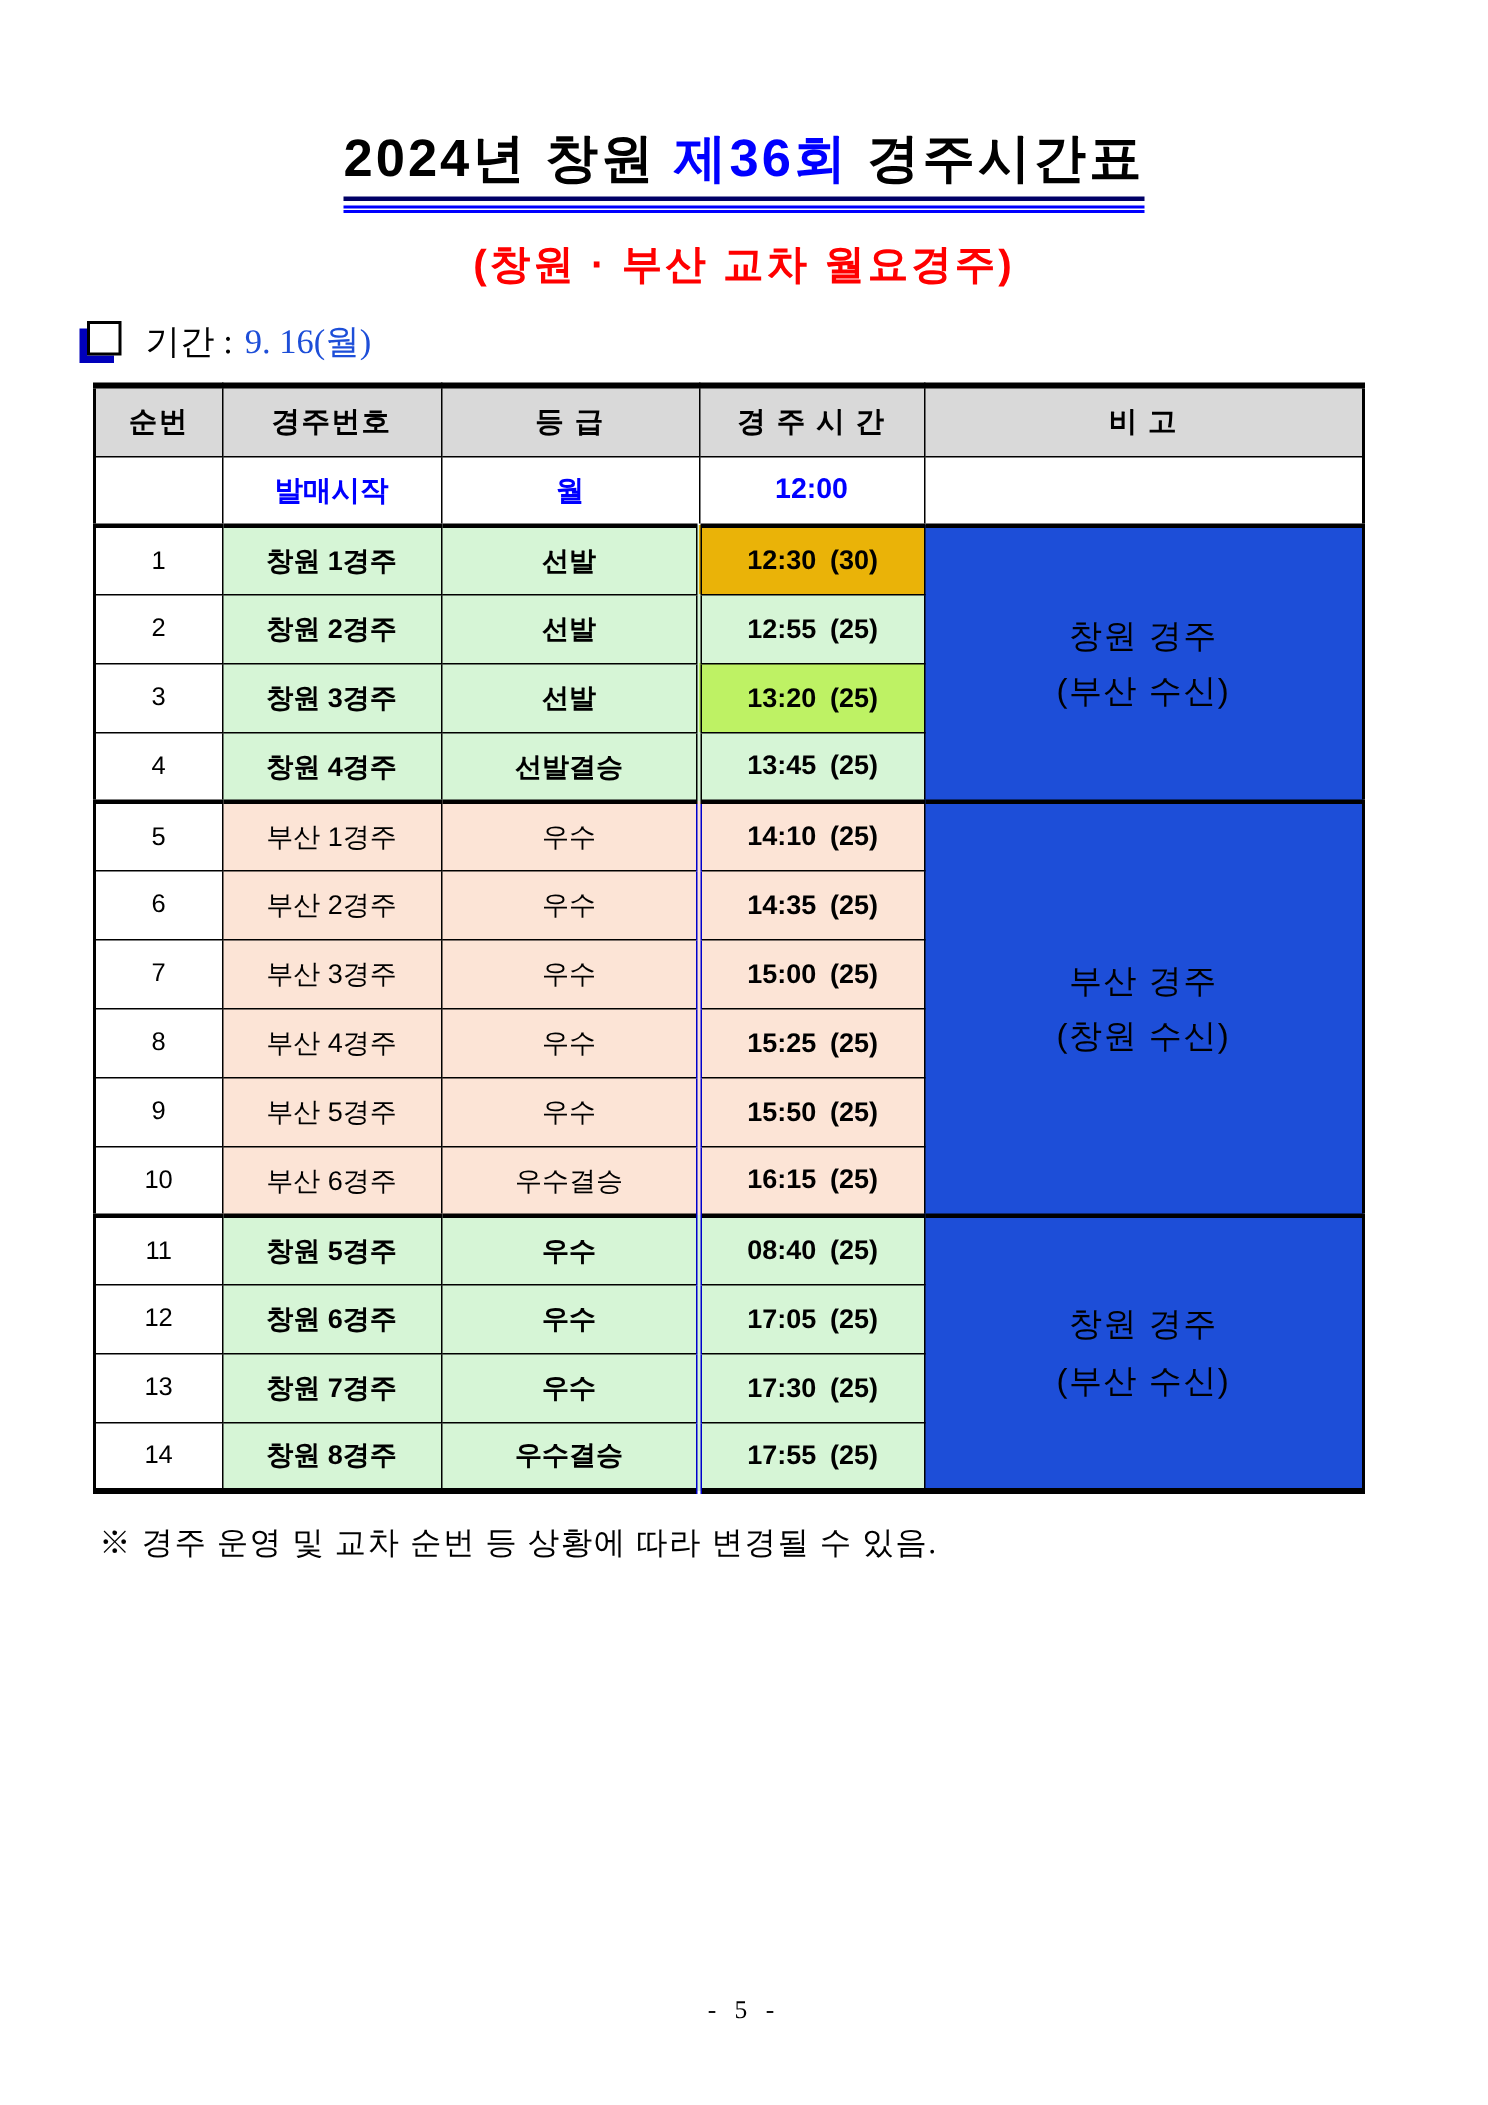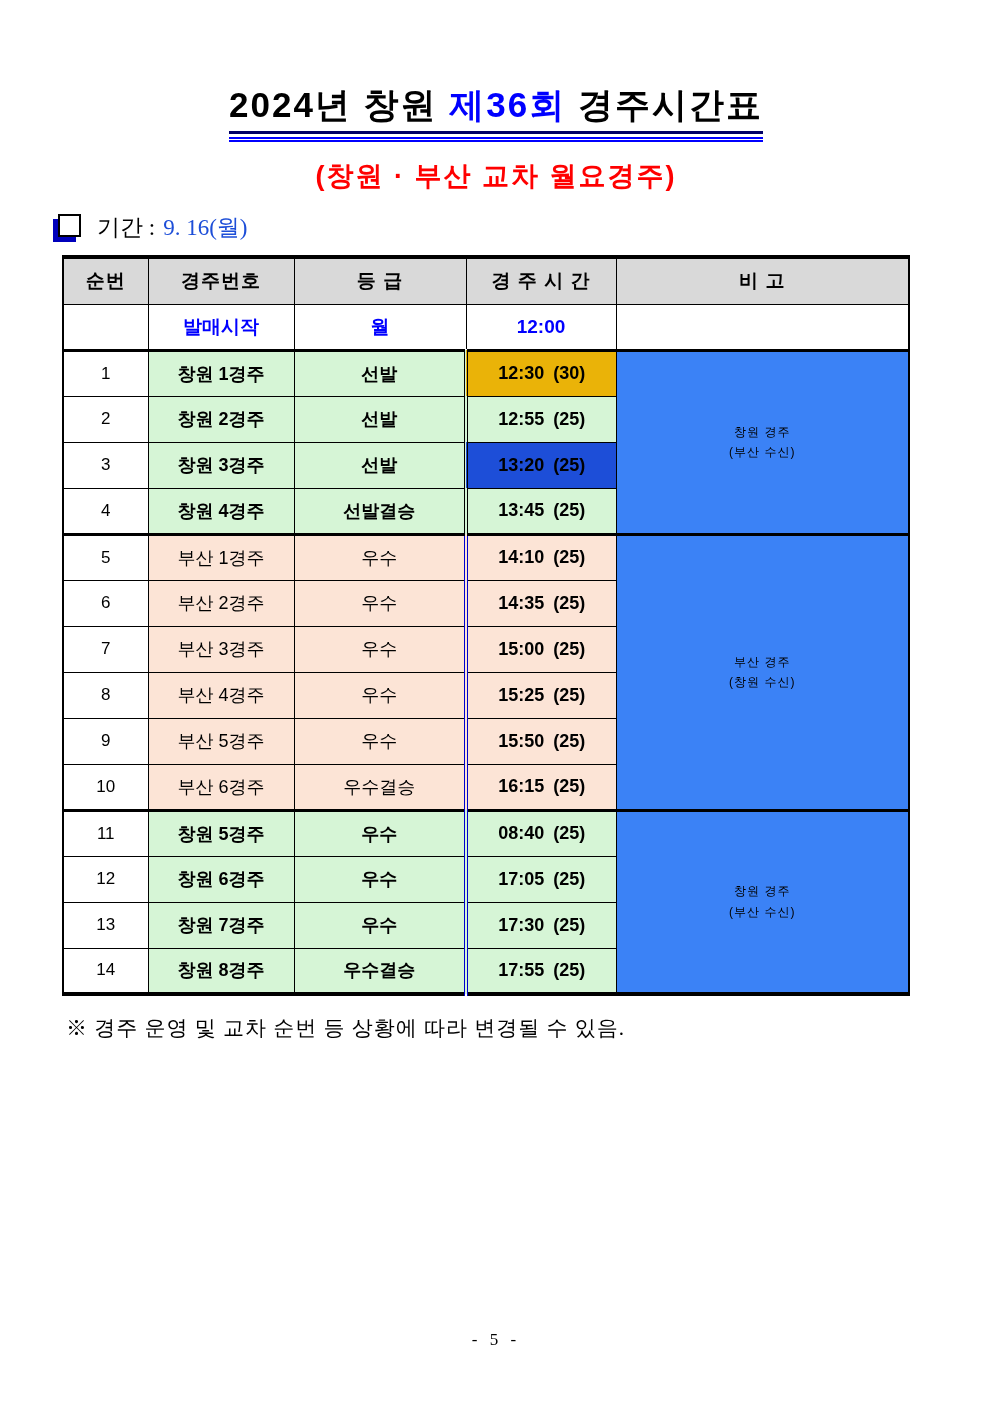--- a/index.html
+++ b/index.html
@@ -85,22 +85,22 @@
     font-weight: bold;
     letter-spacing: 1px;
   }
   th.c-time, td.c-time { border-left: 4px double #000; border-right: 4px double #000; }
   tr.sec-first td { border-top: 3px solid #000; }
   td.c-no { font-size: 17px; background: #fff; }
   td.c-race, td.c-grade { font-size: 18px; }
   td.c-time { font-size: 18px; font-weight: bold; }
   td.c-time .dur { margin-left: 9px; }
   td.c-note {
-    background: #3b82f6;
-    font-size: 12px;
+    background: #1d4ed8;
+    font-size: 22px;
     letter-spacing: 1px;
     line-height: 1.7;
   }
   tr.presale td { background: #ffffff; color: #0000ff; font-weight: bold; font-size: 19px; }
 
   
   .footnote {
     margin: 18px 0 0 66px;
     font-family: "Liberation Serif", serif;
     font-size: 21px;
@@ -178,21 +178,21 @@
         <tr>
           <td class="c-no">2</td>
           <td class="c-race" style="background: rgb(214, 245, 214); font-weight: bold;">창원 2경주</td>
           <td class="c-grade" style="background: rgb(214, 245, 214); font-weight: bold;">선발</td>
           <td class="c-time" style="background: rgb(214, 245, 214); border-left: 4px double rgb(0, 0, 0);"><span>12:55</span><span class="dur">(25)</span></td>
         </tr>
         <tr>
           <td class="c-no">3</td>
           <td class="c-race" style="background: rgb(214, 245, 214); font-weight: bold;">창원 3경주</td>
           <td class="c-grade" style="background: rgb(214, 245, 214); font-weight: bold;">선발</td>
-          <td class="c-time" style="background: #1d4ed8; border-left: 4px double rgb(0, 0, 0); text-align: center;"><span>13:20</span><span class="dur">(25)</span></td>
+          <td class="c-time" style="background: #bef264; border-left: 4px double rgb(0, 0, 0); text-align: center;"><span>13:20</span><span class="dur">(25)</span></td>
         </tr>
         <tr>
           <td class="c-no">4</td>
           <td class="c-race" style="background: rgb(214, 245, 214); font-weight: bold;">창원 4경주</td>
           <td class="c-grade" style="background: rgb(214, 245, 214); font-weight: bold;">선발결승</td>
           <td class="c-time" style="background: rgb(214, 245, 214); border-left: 4px double rgb(0, 0, 0);"><span>13:45</span><span class="dur">(25)</span></td>
         </tr>
         <tr class="sec-first">
           <td class="c-no">5</td>
           <td class="c-race" style="background: rgb(252, 228, 214); font-weight: normal;">부산 1경주</td>

